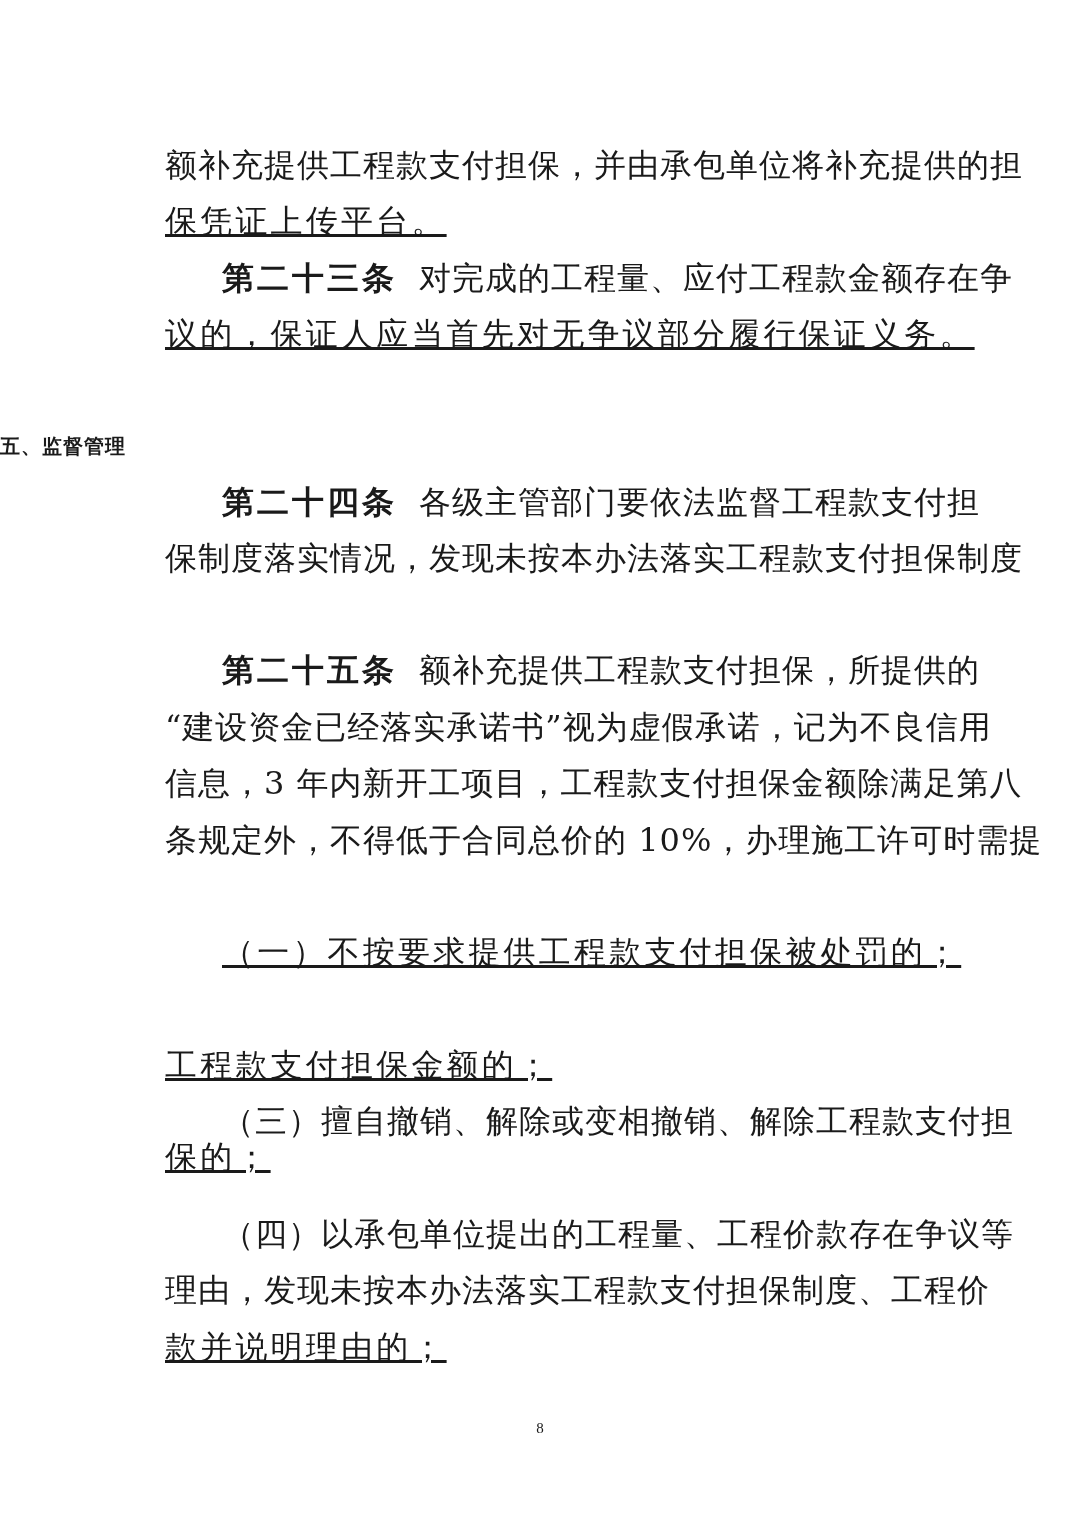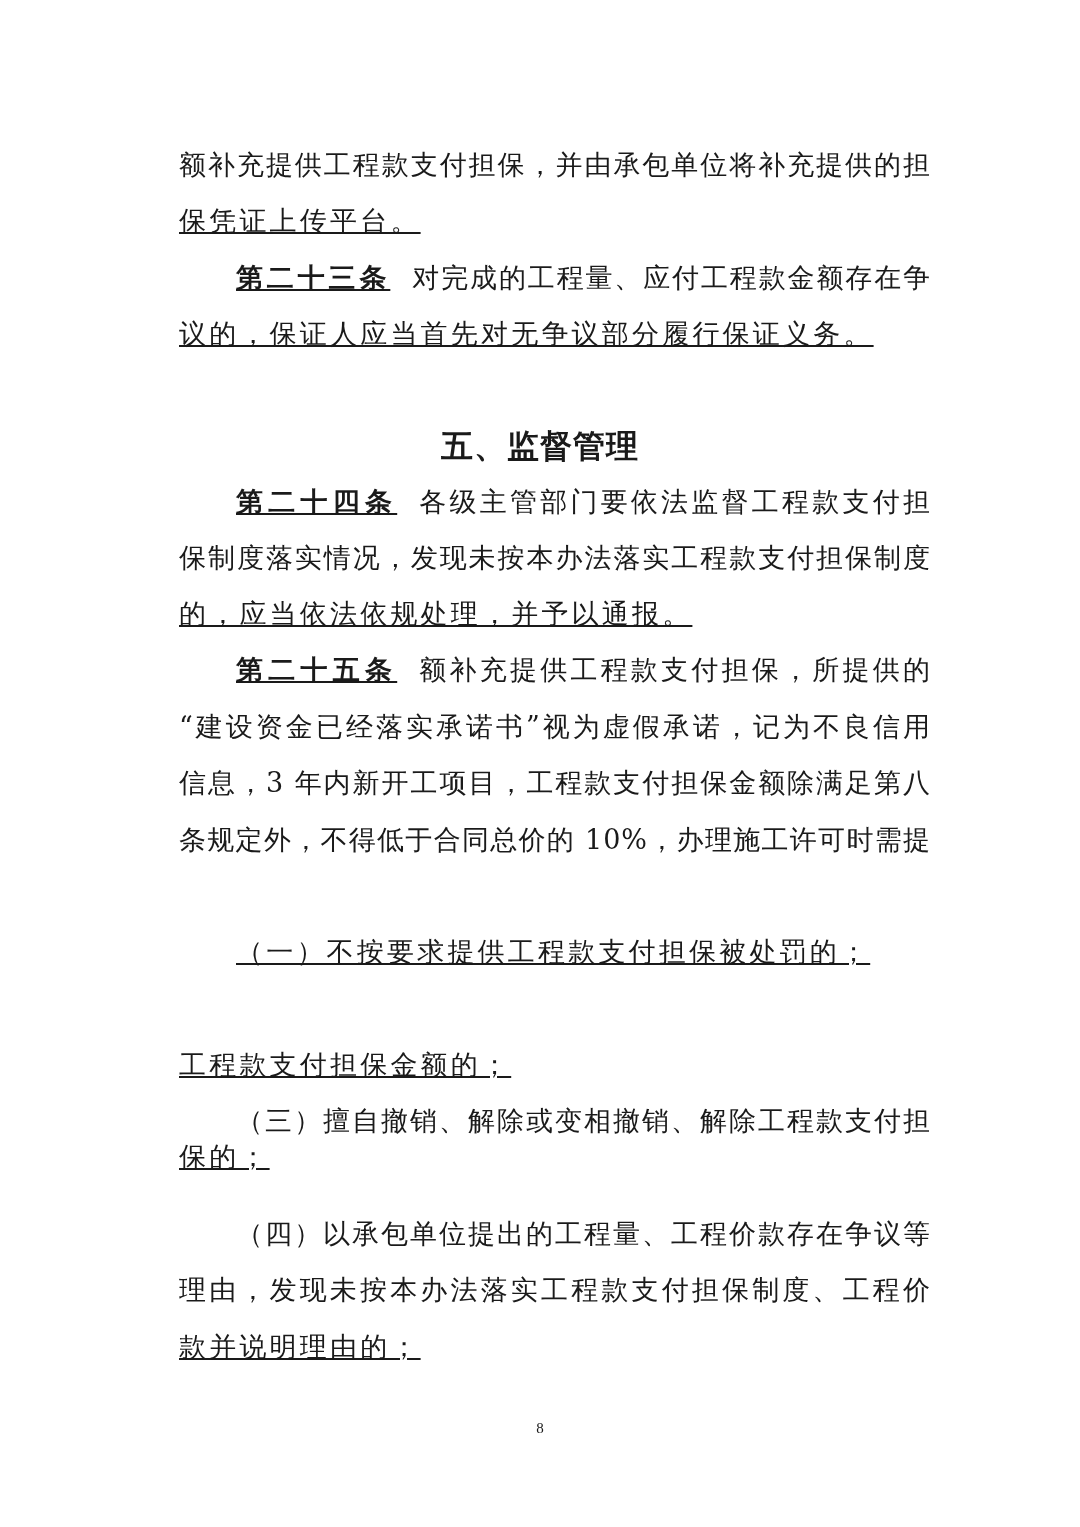--- a/index.html
+++ b/index.html
@@ -1,46 +1,45 @@
 <!DOCTYPE html>
 <html><head>
 <meta charset="utf-8">
 <style>
   html, body { margin: 0; padding: 0; background: #ffffff; }
   body { width: 1080px; height: 1527px; position: relative; overflow: hidden;
          font-family: "DejaVu Serif", "Liberation Serif", serif; color: #1a1a1a; }
   .page { position: absolute; left: 0; top: 0; width: 1080px; height: 1527px; background: #fff; }
-  .line { position: absolute; left: 165px; width: 752px; height: 40px; font-size: 27px;
+  .line { position: absolute; left: 165px; width: 752px; height: 40px; font-size: 32px;
           line-height: 40px; white-space: nowrap; text-align: justify; text-align-last: justify;
-          letter-spacing: 1px; margin-left: 14px; }
+          letter-spacing: 1px; }
   .line.short { text-align-last: left; letter-spacing: 3.2px; text-decoration: underline; }
   .line.indent { left: 222px; width: 695px; }
-  .article { font-weight: bold; letter-spacing: 3px; margin-right: 22px; text-decoration: underline; }
-  .heading { position: absolute; left: 0; width: 1080px; top: 426px; text-align: center;
-             font-size: 32px; font-weight: bold; line-height: 40px; letter-spacing: 1px;
+  .article { font-weight: bold; letter-spacing: 3px; margin-right: 22px; }
+  .heading { position: absolute; left: 0; width: 1080px; top: 426px; text-align: left;
+             font-size: 20px; font-weight: bold; line-height: 40px; letter-spacing: 1px;
              font-family: "DejaVu Sans", "Liberation Sans", sans-serif; }
   .pagenum { position: absolute; left: 0; width: 1080px; top: 1418px; text-align: center;
              font-size: 15px; line-height: 20px; font-family: "Liberation Serif", serif; }
 </style>
 </head>
 <body>
 
 <div class="page">
 
   <div class="line" style="top:145px">额补充提供工程款支付担保，并由承包单位将补充提供的担</div>
   <div class="line short" style="top:201px">保凭证上传平台。</div>
 
   <div class="line indent" style="top:258px"><span class="article">第二十三条</span><span>对完成的工程量、应付工程款金额存在争</span></div>
   <div class="line short" style="top:314px">议的，保证人应当首先对无争议部分履行保证义务。</div>
 
   <div class="heading">五、监督管理</div>
 
   <div class="line indent" style="top:482px"><span class="article">第二十四条</span><span>各级主管部门要依法监督工程款支付担</span></div>
   <div class="line" style="top:538px">保制度落实情况，发现未按本办法落实工程款支付担保制度</div>
-  <div class="line short" style="top:594px">的，应当依法依规处理，并予以通报。</div>
 
   <div class="line indent" style="top:650px"><span class="article">第二十五条</span><span>额补充提供工程款支付担保，所提供的</span></div>
   <div class="line" style="top:707px">“建设资金已经落实承诺书”视为虚假承诺，记为不良信用</div>
   <div class="line" style="top:763px">信息，3 年内新开工项目，工程款支付担保金额除满足第八</div>
   <div class="line" style="top:820px">条规定外，不得低于合同总价的 10%，办理施工许可时需提</div>
 
   <div class="line indent short" style="top:932px">（一）不按要求提供工程款支付担保被处罚的；</div>
 
   <div class="line short" style="top:1045px">工程款支付担保金额的；</div>
 

